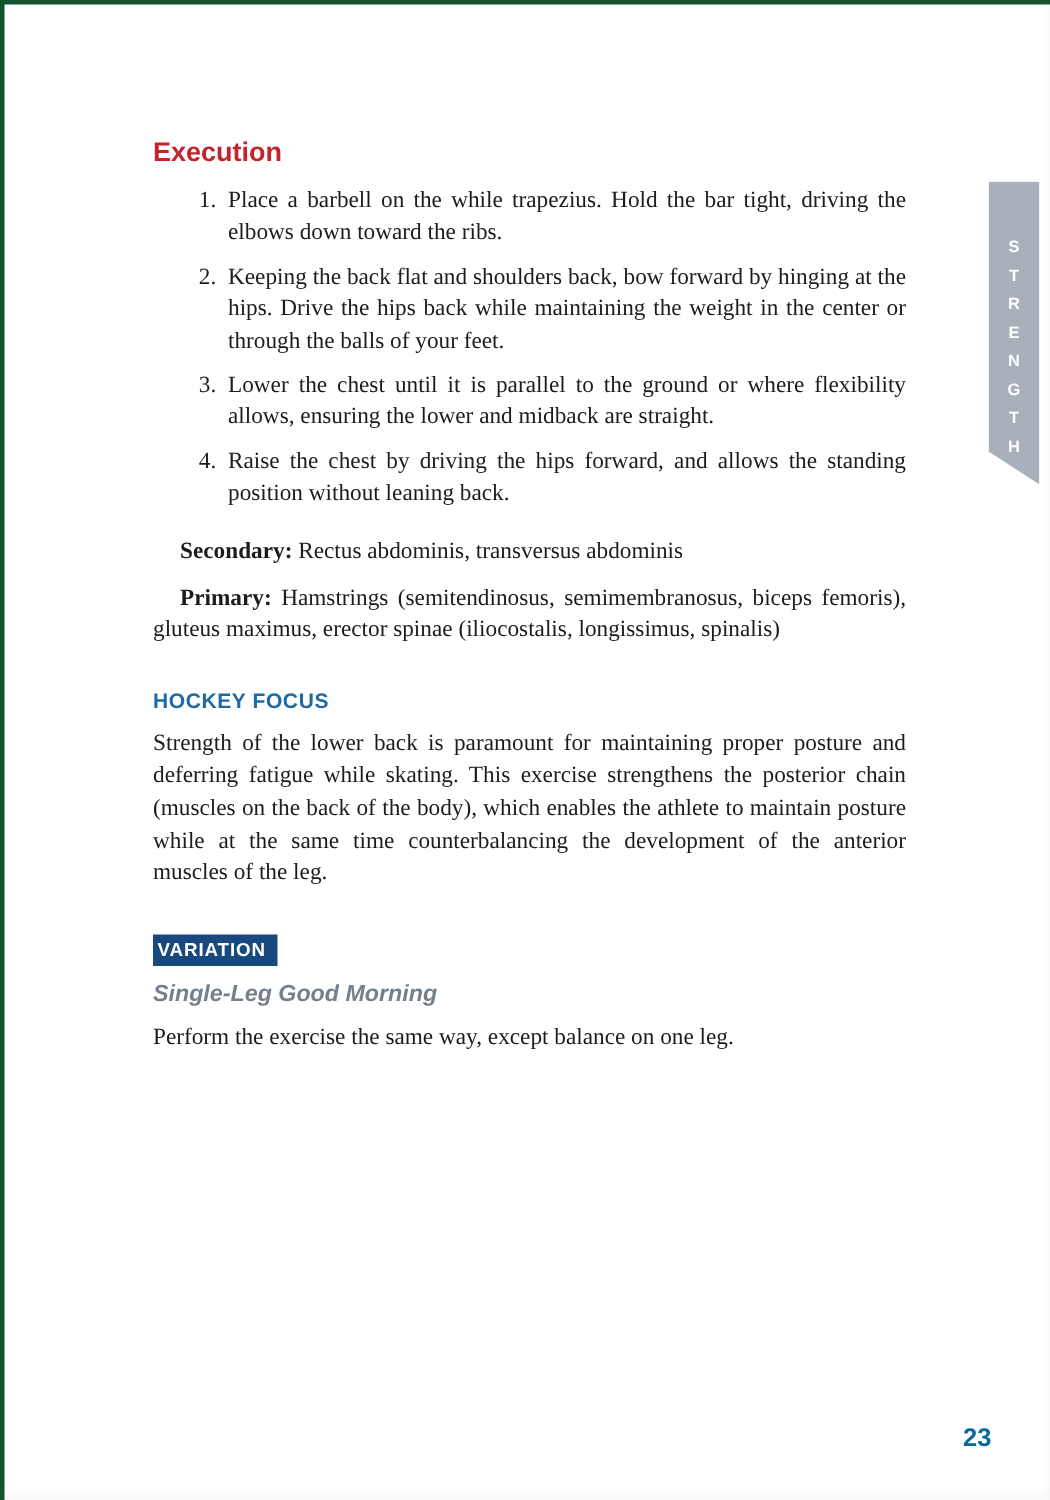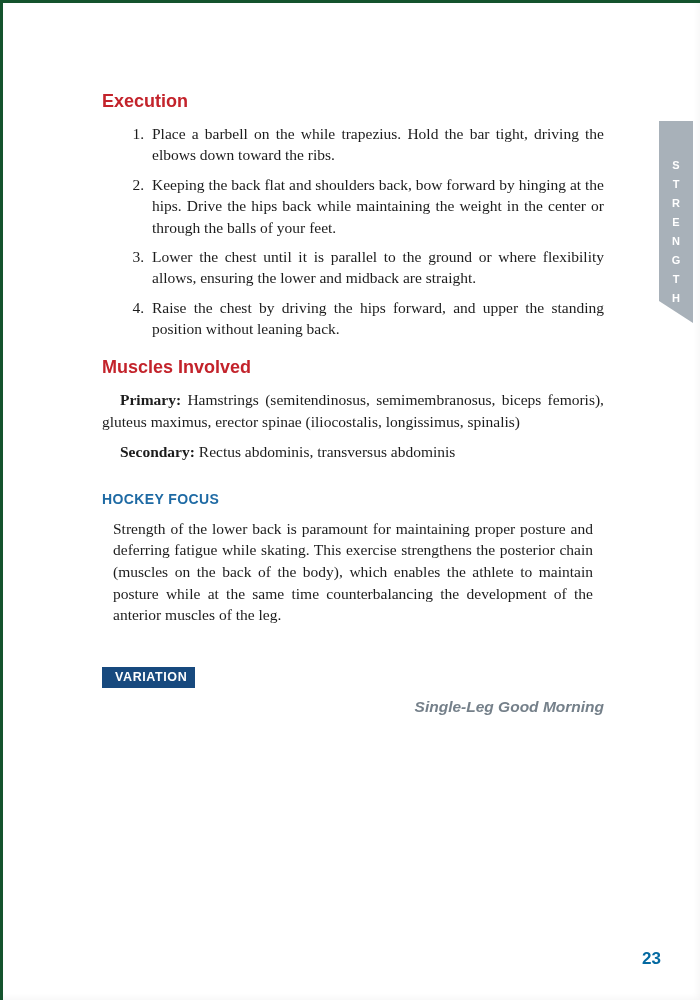--- a/index.html
+++ b/index.html
@@ -54,44 +54,43 @@
   }
   .focus-heading {
     font-family: "Liberation Sans", sans-serif;
     font-weight: bold;
     font-size: 14px;
     letter-spacing: 0.4px;
     color: #1e6aa4;
     margin: 28px 0 10px 0;
   }
   .body-para {
-    margin: 11px;
+    margin: 0;
     font-size: 15.5px;
     line-height: 1.4;
     text-align: justify;
   }
   .variation-badge {
     display: inline-block;
     margin: 30px 0 0 0;
-    padding: 3px 8px 4px 13px;
+    padding: 3px 8px 4px 3px;
     background: #17497e;
     color: #ffffff;
     font-family: "Liberation Sans", sans-serif;
     font-weight: bold;
     font-size: 12.5px;
     letter-spacing: 0.6px;
   }
   .variation-name {
     margin: 10px 0 9px 0;
     font-family: "Liberation Sans", sans-serif;
     font-weight: bold;
     font-style: italic;
     font-size: 15.5px;
     color: #75808a;
-    text-align: right;
   }
   .variation-body {
     margin: 0;
     font-size: 15.5px;
     line-height: 1.4;
   }
   .side-tab {
     position: absolute;
     top: 118px;
     right: 8px;
@@ -130,37 +129,37 @@
 <div class="page">
 
   <div class="content">
 
     <h2 class="red-heading">Execution</h2>
 
     <ol class="steps">
       <li><span>Place a barbell on the while trapezius. Hold the bar tight, driving the elbows down toward the ribs.</span></li>
       <li><span>Keeping the back flat and shoulders back, bow forward by hinging at the hips. Drive the hips back while maintaining the weight in the center or through the balls of your feet.</span></li>
       <li><span>Lower the chest until it is parallel to the ground or where flexibility allows, ensuring the lower and midback are straight.</span></li>
-      <li><span>Raise the chest by driving the hips forward, and upper the standing position without leaning back.</span></li>
+      <li><span>Raise the chest by driving the hips forward, and allows the standing position without leaning back.</span></li>
     </ol>
 
-    <h2 class="red-heading">Muscles Involved</h2>
+
+    <p class="muscle-line"><span class="muscle-label">Secondary:</span><span> Rectus abdominis, transversus abdominis</span></p>
 
     <p class="muscle-line"><span class="muscle-label">Primary:</span><span> Hamstrings (semitendinosus, semimembranosus, biceps femoris), gluteus maximus, erector spinae (iliocostalis, longissimus, spinalis)</span></p>
-
-    <p class="muscle-line"><span class="muscle-label">Secondary:</span><span> Rectus abdominis, transversus abdominis</span></p>
 
     <h3 class="focus-heading">HOCKEY FOCUS</h3>
 
     <p class="body-para">Strength of the lower back is paramount for maintaining proper posture and deferring fatigue while skating. This exercise strengthens the posterior chain (muscles on the back of the body), which enables the athlete to maintain posture while at the same time counterbalancing the development of the anterior muscles of the leg.</p>
 
     <div class="variation-badge">VARIATION</div>
 
     <p class="variation-name">Single-Leg Good Morning</p>
 
+    <p class="variation-body">Perform the exercise the same way, except balance on one leg.</p>
 
   </div>
 
   <div class="side-tab">
     <span class="side-tab-label">STRENGTH</span>
   </div>
 
   <div class="page-number">23</div>
 
 </div>

